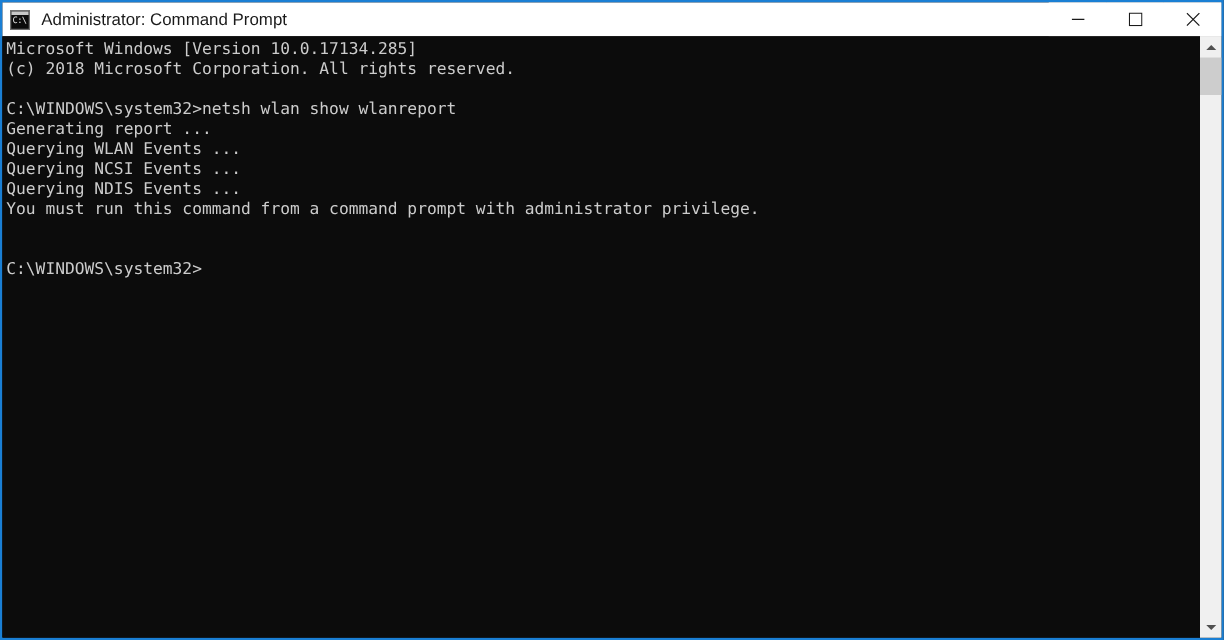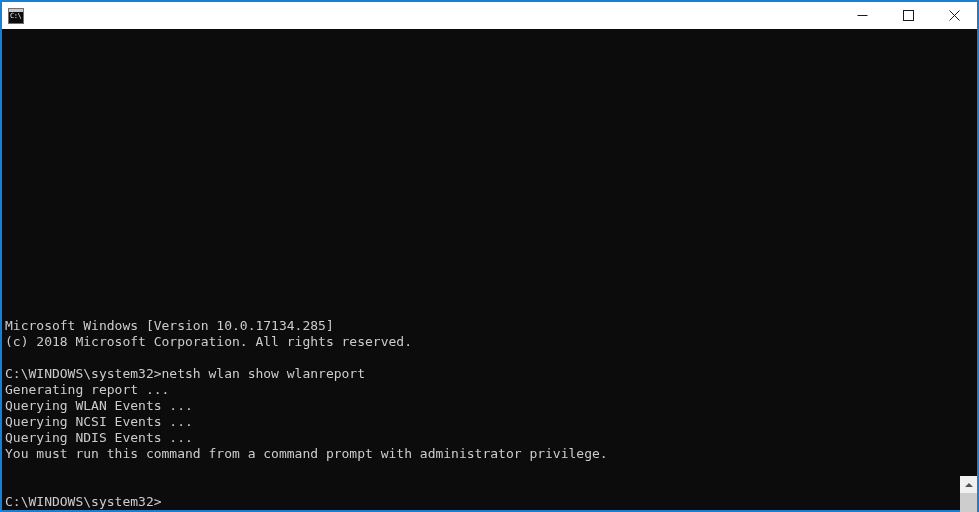--- a/index.html
+++ b/index.html
@@ -101,21 +101,20 @@
   }
   .winbtn svg { display: block; }
   .winbtn .stroke { stroke: #1a1a1a; stroke-width: 1; fill: none; }
 
   
   #body-area {
     flex: 1 1 auto;
     display: flex;
     min-height: 0;
     background: #0c0c0c;
-    align-items: flex-end;
   }
   #console {
     flex: 1 1 auto;
     background: #0c0c0c;
     overflow: hidden;
     position: relative;
     padding: 3px 0 0 3px;
     box-sizing: border-box;
   }
   #console-lines {
@@ -175,20 +174,21 @@
 <body>
 
 <div id="window">
 
   <div id="titlebar">
     <div id="title-left">
       <span class="cmd-icon">
         <span class="strip"></span>
         <span class="glyph">C:\</span>
       </span>
+      <span id="title-text">Administrator: Command Prompt</span>
     </div>
 
     <div id="window-controls">
       <div class="winbtn minimize">
         <svg width="11" height="11" viewBox="0 0 11 11">
           <path class="stroke" d="M0.5 5.5 H10.5"></path>
         </svg>
       </div>
       <div class="winbtn maximize">
         <svg width="11" height="11" viewBox="0 0 11 11">

